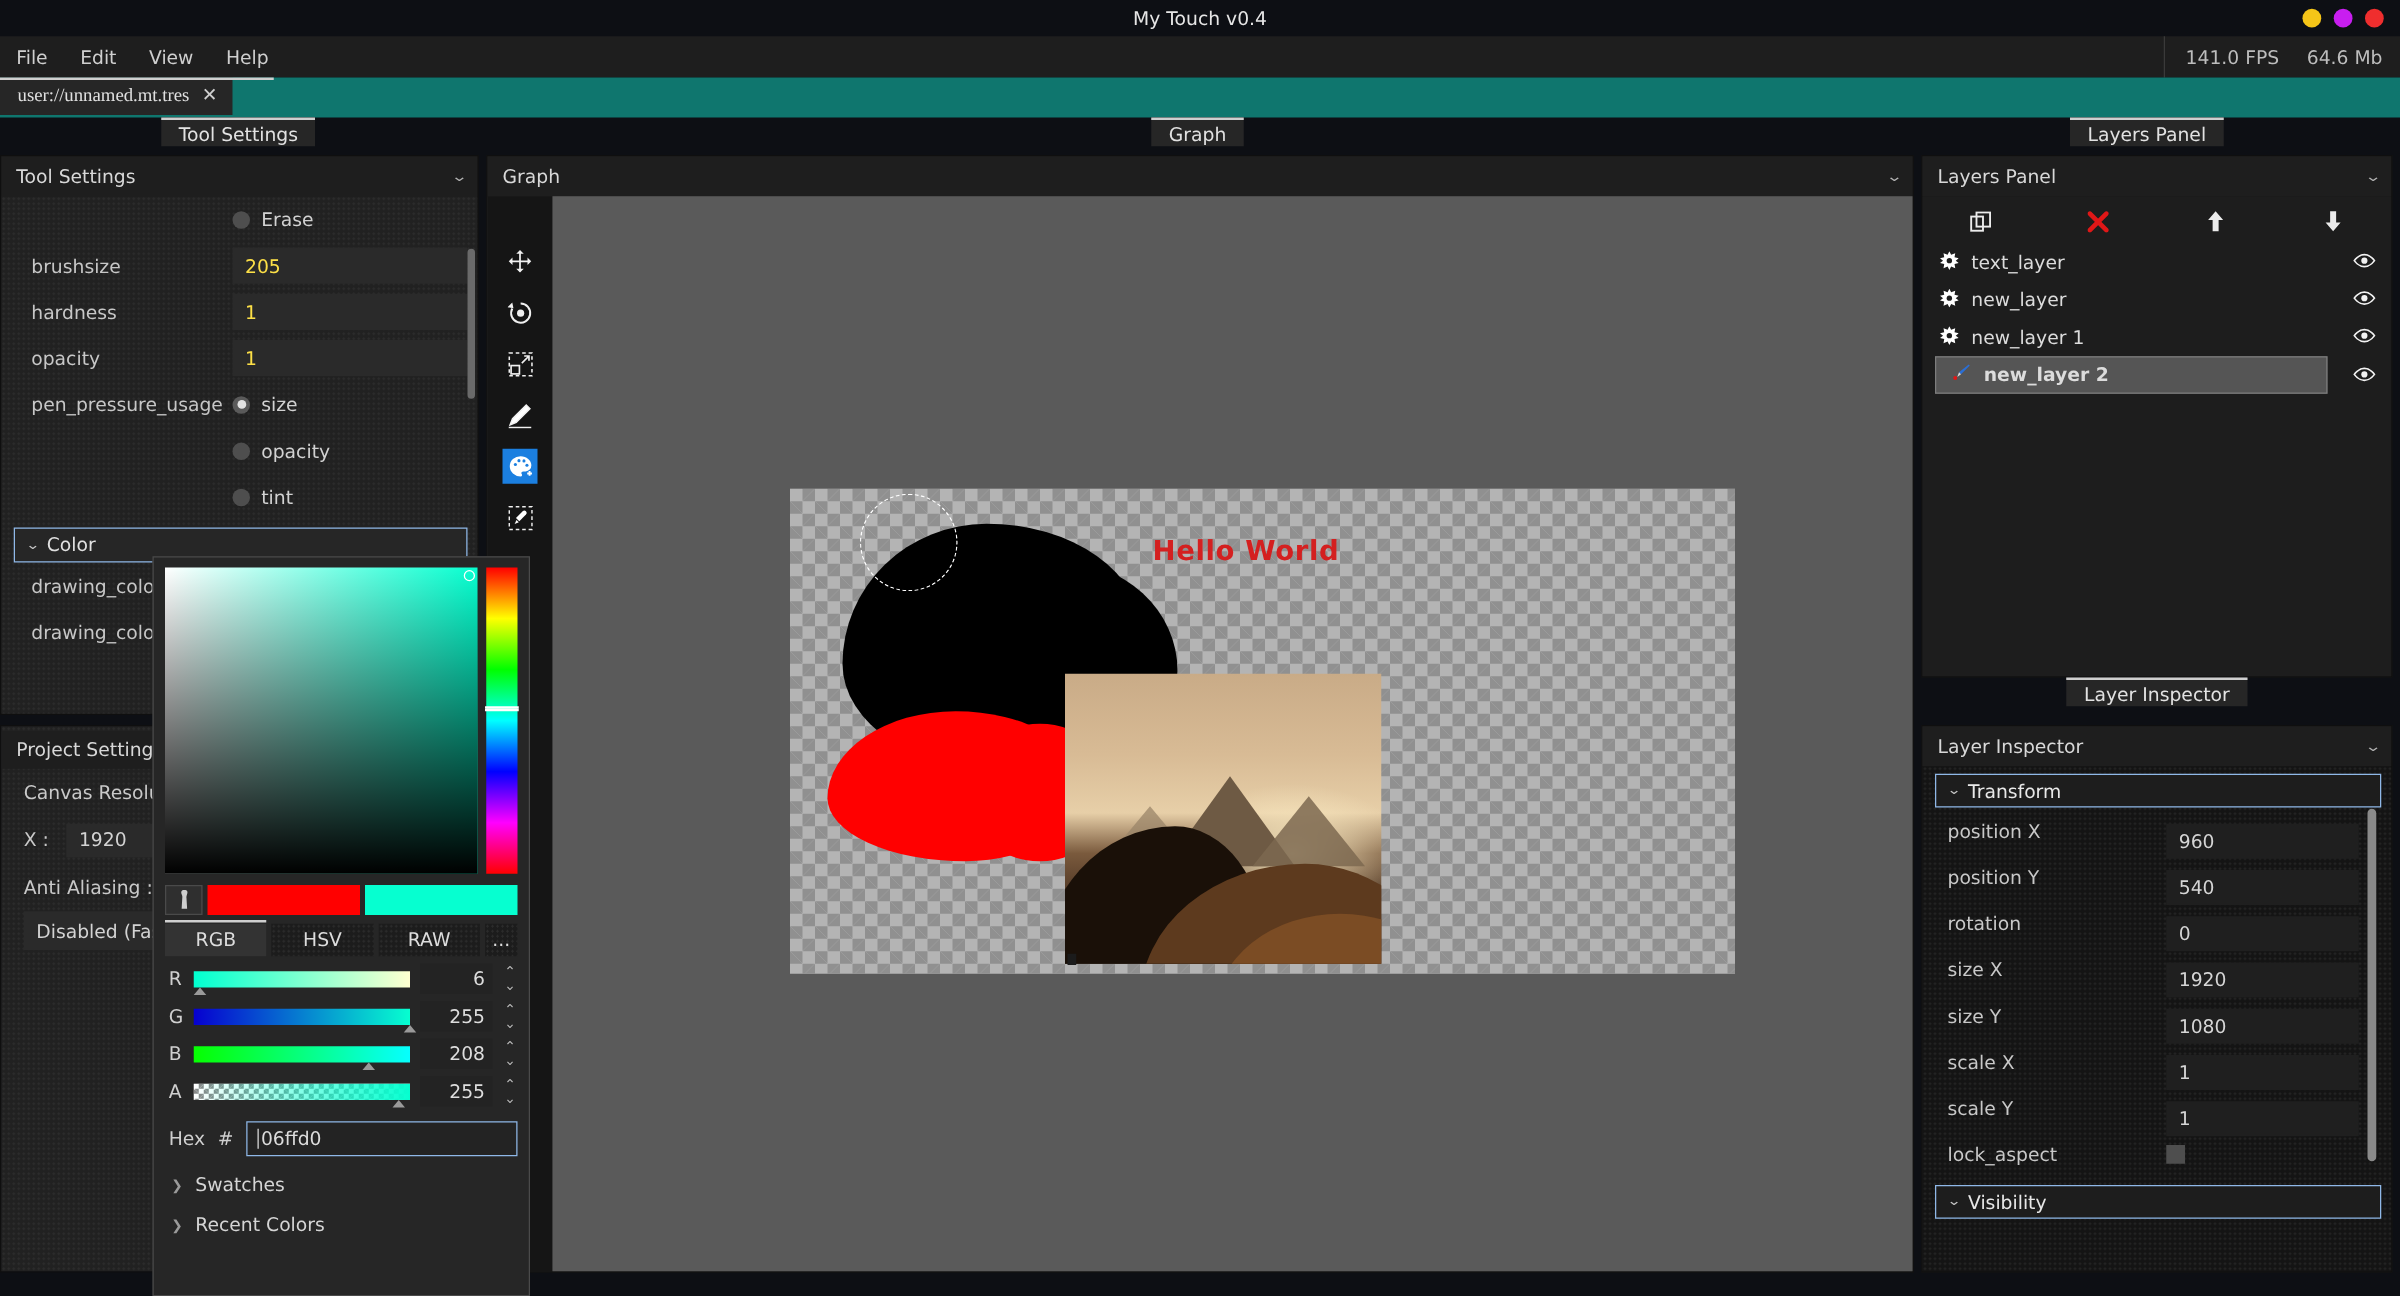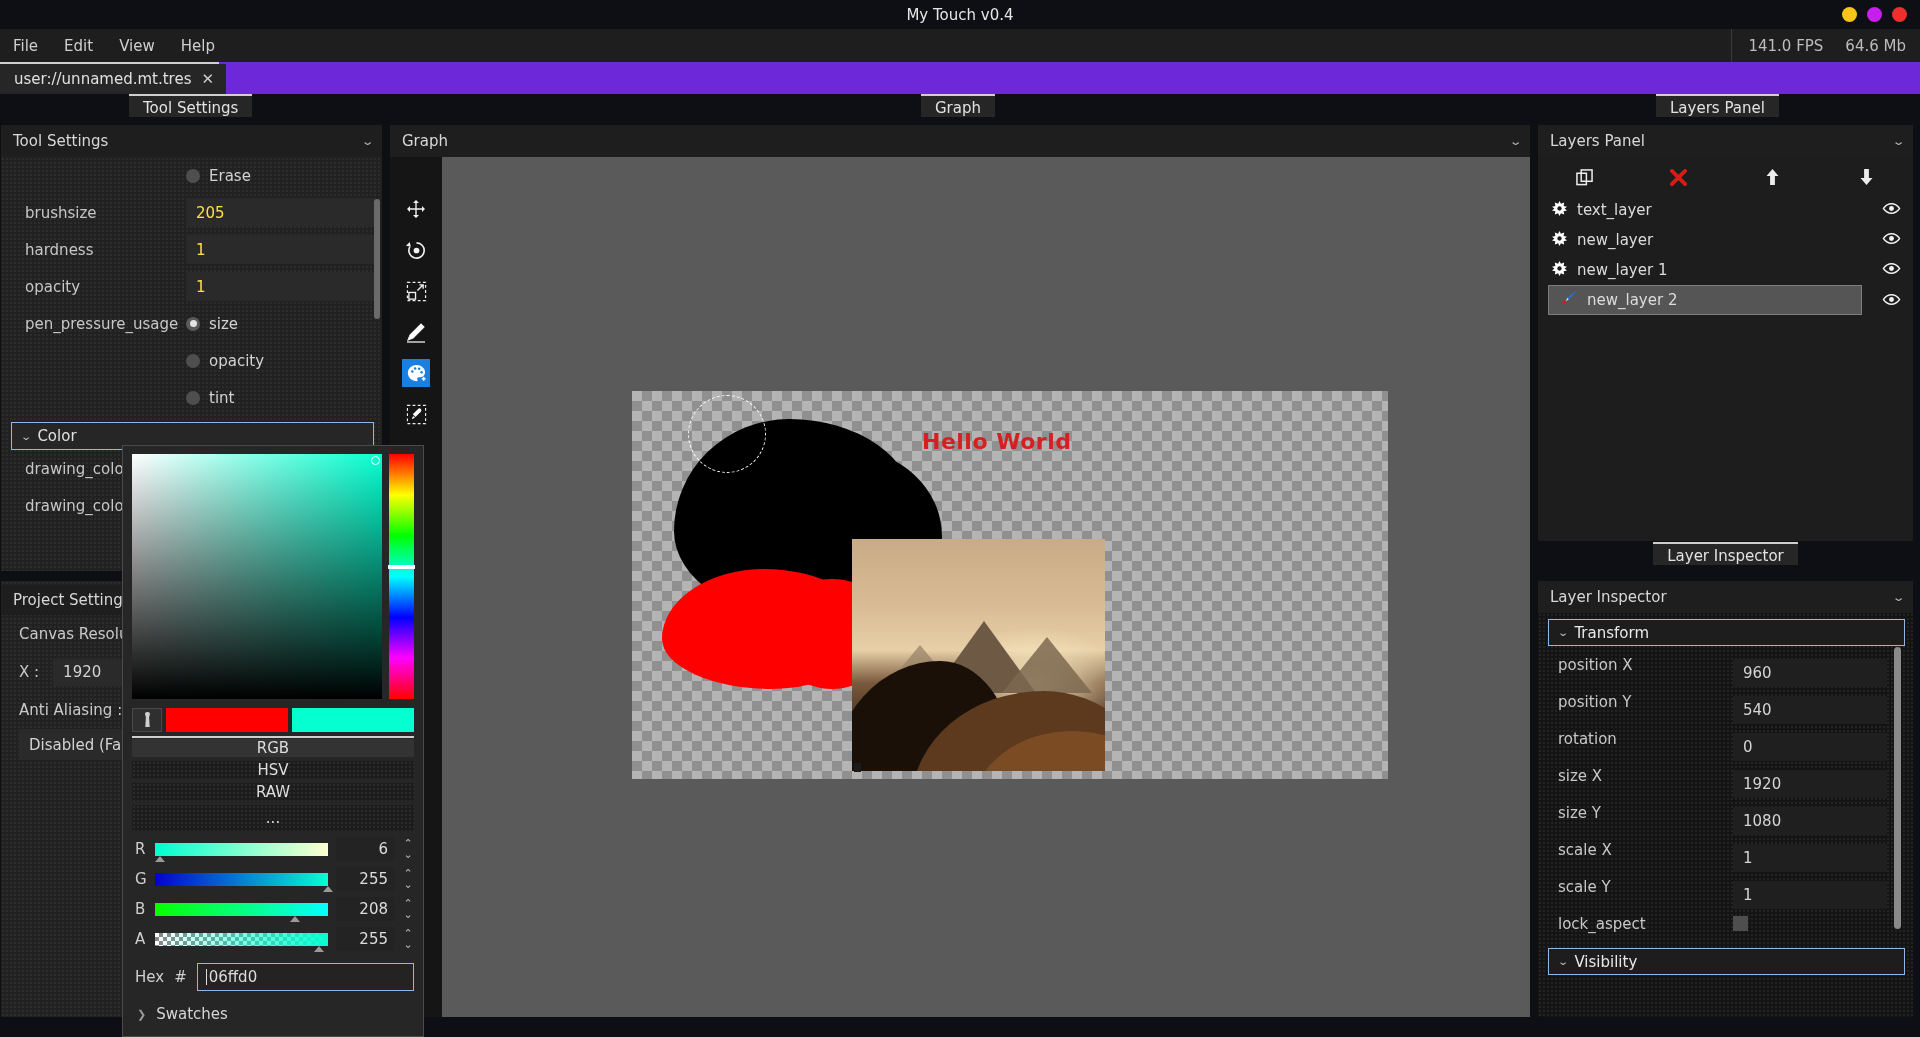--- a/index.html
+++ b/index.html
@@ -14,21 +14,21 @@
   .wbtn.y{background:#f5c518;}
   .wbtn.m{background:#c81ef0;}
   .wbtn.r{background:#ef2e2e;}
 
   
   .menubar{height:33px;background:#1e1e1e;display:flex;align-items:center;position:relative;}
   .menu-item{padding:0 13px;font-size:15px;color:#cfcfcf;height:33px;display:flex;align-items:center;cursor:default;}
   .perf{position:absolute;right:14px;top:0;height:33px;display:flex;align-items:center;gap:22px;font-size:15px;color:#bdbdbd;padding-left:16px;border-left:1px solid #3a3a3a;}
 
   
-  .tabstrip{height:32px;background:#6d28d9;display:flex;align-items:flex-end;position:relative;}
+  .tabstrip{height:32px;background:#0f766e;display:flex;align-items:flex-start;position:relative;font-family:Liberation Serif, serif;}
   .tabstrip:before{content:"";position:absolute;left:0;top:0;width:219px;height:2px;background:#cfcfcf;}
   .ftab{height:30px;display:flex;align-items:center;gap:10px;padding:0 12px 0 14px;background:#262626;font-size:15px;color:#e0e0e0;}
   .ftab .x{font-size:15px;color:#cfcfcf;line-height:1;}
 
   
   .dock-tabrow{height:30px;display:flex;align-items:flex-start;}
   .dock-tab{font-size:15px;color:#e2e2e2;padding:5px 14px 0;position:relative;background:#262626;}
   .dock-tab:before{content:"";position:absolute;left:0;right:0;top:0;height:2px;background:#cfcfcf;}
 
   
@@ -92,21 +92,21 @@
   .dune3{position:absolute;left:120px;bottom:-40px;width:200px;height:80px;background:#7b4c24;border-radius:50% 50% 0 0/100% 100% 0 0;}
   .handle{position:absolute;left:222px;top:372px;width:7px;height:9px;background:#1b1b1b;}
 
   
   .rightcol{width:383px;flex:0 0 383px;display:flex;flex-direction:column;padding-right:6px;}
   .layerspanel{flex:0 0 418px;display:flex;flex-direction:column;}
   .lp-body{flex:1;background:#1d1d1d;padding-top:2px;}
   .lp-toolbar{height:36px;display:flex;align-items:center;}
   .lp-tb-btn{flex:1;display:flex;align-items:center;justify-content:center;color:#ececec;}
   .layer-row{height:30px;display:flex;align-items:center;padding:0 12px 0 14px;font-size:15px;color:#dcdcdc;gap:10px;}
-  .layer-row.sel{background:#555;border:1px solid #7d7d7d;margin:0 10px;padding-left:4px;}
+  .layer-row.sel{background:#555;border:1px solid #7d7d7d;margin:0 10px;padding-left:4px;font-weight:bold;}
   .layer-name{flex:1;}
   .eye{color:#f2f2f2;}
 
   .inspector{flex:1;display:flex;flex-direction:column;margin-top:8px;}
   .insp-body{flex:1;background:#141414;position:relative;padding-top:4px;background-image:radial-gradient(#242424 1px,transparent 1px);background-size:4px 4px;}
   .insp-hdr{margin:2px 8px 0 10px;height:27px;display:flex;align-items:center;gap:7px;padding-left:10px;background:#1d1d1d;border:1px solid #8fb8e8;font-size:15px;color:#e8e8e8;}
   .irow{display:flex;align-items:center;height:37px;padding-left:20px;}
   .ilabel{width:175px;font-size:15px;color:#c8c8c8;}
   .ivalue{flex:1;height:28px;display:flex;align-items:center;padding-left:10px;font-size:15px;color:#d5d5d5;background:#1f1f1f;margin-right:26px;margin-top:16px;}
   .icheck{width:15px;height:15px;background:#4e4e4e;}
@@ -117,21 +117,21 @@
   .sv-wrap{display:flex;padding:8px 7px 0 9px;gap:7px;}
   .sv{width:250px;height:245px;position:relative;
      background:linear-gradient(to top,#000,rgba(0,0,0,0)),linear-gradient(to right,#fff,#06ffd0);}
   .sv-cursor{position:absolute;right:2px;top:2px;width:9px;height:9px;border:1.5px solid #fff;border-radius:50%;}
   .hue{width:25px;height:245px;background:linear-gradient(to bottom,#ff0000,#ffff00,#00ff00,#00ffff,#0000ff,#ff00ff,#ff0000);position:relative;}
   .hue-mark{position:absolute;left:-1px;right:-1px;top:111px;height:4px;border-top:2px solid #fff;border-bottom:2px solid #fff;}
   .oldnew{display:flex;align-items:center;gap:4px;padding:9px 9px 0 9px;}
   .pickbtn{width:30px;height:24px;background:#2f2f2f;border:1px solid #4a4a4a;display:flex;align-items:center;justify-content:center;}
   .swatch-old{flex:1;height:24px;background:#ff0000;}
   .swatch-new{flex:1;height:24px;background:#06ffd0;}
-  .modes{display:flex;gap:4px;padding:7px 9px 0 9px;flex-direction:column;}
+  .modes{display:flex;gap:4px;padding:7px 9px 0 9px;}
   .mode{flex:1;height:26px;display:flex;align-items:center;justify-content:center;font-size:15px;color:#ddd;background:#1c1c1c;background-image:radial-gradient(#2b2b2b 1px,transparent 1px);background-size:4px 4px;position:relative;}
   .mode.active{background:#333;}
   .mode.active:before{content:"";position:absolute;left:0;right:0;top:-3px;height:2px;background:#cfcfcf;}
   .mode.dots{flex:0 0 26px;}
   .ch{display:flex;align-items:center;gap:8px;padding:6px 9px 0 12px;}
   .ch-label{width:12px;font-size:15px;color:#cfcfcf;}
   .ch-bar{flex:1;height:13px;position:relative;}
   .ch-bar .tri{position:absolute;top:13px;width:0;height:0;border-left:5px solid transparent;border-right:5px solid transparent;border-bottom:6px solid #9a9a9a;}
   .ch-num{width:58px;height:24px;background:#232323;display:flex;align-items:center;justify-content:flex-end;padding-right:6px;font-size:15px;color:#ddd;}
   .spin{width:12px;font-size:11px;color:#b9b9b9;text-align:center;line-height:1;}

